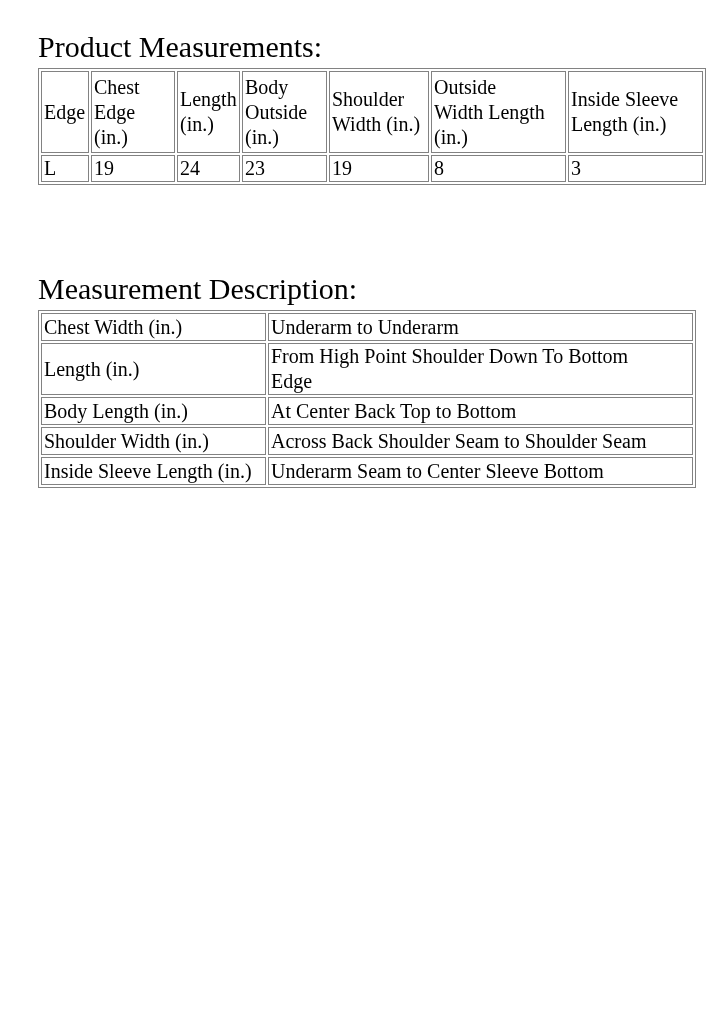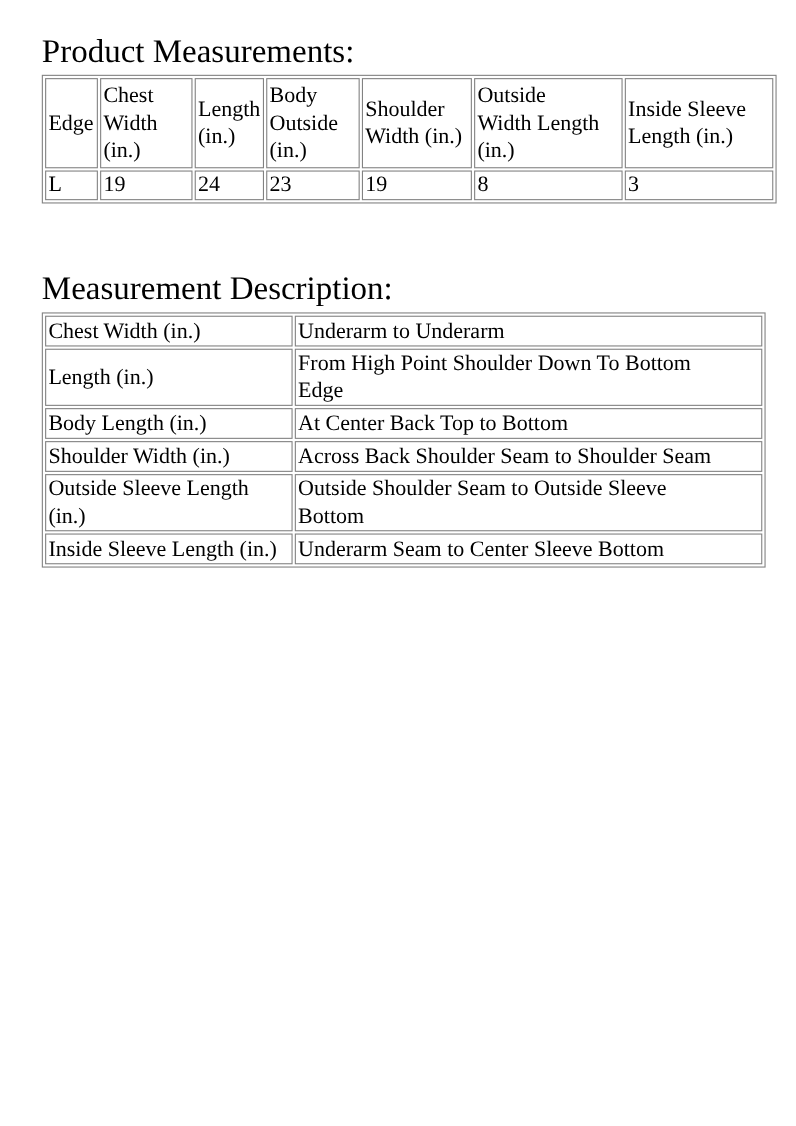--- a/index.html
+++ b/index.html
@@ -18,21 +18,21 @@
     padding: 30px 36px 0 38px;
     box-sizing: border-box;
   }
   .section-title {
     font-size: 30px;
     font-weight: normal;
     line-height: 1.1;
     margin: 0 0 5px 0;
   }
   .section-title.second {
-    margin-top: 61px;
+    margin-top: 87px;
     margin-bottom: 5px;
   }
   table {
     width: 650px;
     table-layout: fixed;
     border-collapse: separate;
     border-spacing: 2px;
     border: 1px solid #828282;
     background: #ffffff;
   }
@@ -65,21 +65,21 @@
       <col style="width:63px">
       <col style="width:85px">
       <col style="width:100px">
       <col style="width:135px">
       <col style="width:135px">
     </colgroup>
     <tbody>
       <tr class="hdr">
         <td>Edge</td>
         <td>Chest
-Width
+Edge
 (in.)</td>
         <td>Length
 (in.)</td>
         <td>Body
 Outside
 (in.)</td>
         <td>Shoulder
 Width (in.)</td>
         <td>Outside
 Width Length
@@ -118,25 +118,19 @@
       </tr>
       <tr>
         <td>Body Length (in.)</td>
         <td>At Center Back Top to Bottom</td>
       </tr>
       <tr>
         <td>Shoulder Width (in.)</td>
         <td>Across Back Shoulder Seam to Shoulder Seam</td>
       </tr>
       <tr>
-        <td>Outside Sleeve Length
-(in.)</td>
-        <td>Outside Shoulder Seam to Outside Sleeve
-Bottom</td>
-      </tr>
-      <tr>
         <td>Inside Sleeve Length (in.)</td>
         <td>Underarm Seam to Center Sleeve Bottom</td>
       </tr>
     </tbody>
   </table>
 
 </div>
 
 </body></html>

